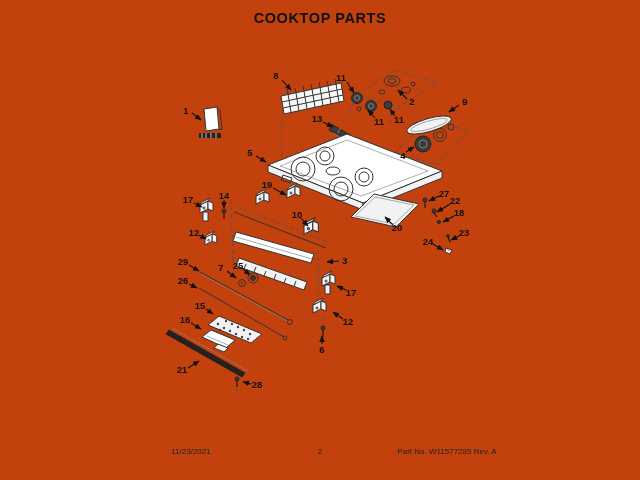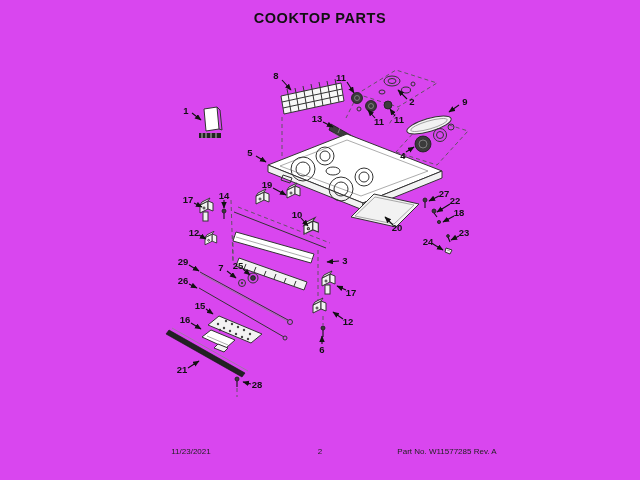--- a/index.html
+++ b/index.html
@@ -1,16 +1,16 @@
 <!DOCTYPE html>
 <html><head>
 <meta charset="utf-8">
 <style>
   html,body{margin:0;padding:0;background:#ffffff;}
-  .page{position:relative;width:640px;height:480px;background:#d946ef;overflow:hidden;
+  .page{position:relative;width:640px;height:480px;background:#c2410c;overflow:hidden;
         font-family:"Liberation Sans", sans-serif;}
   svg{position:absolute;left:0;top:0;}
   .title-text{font-family:"Liberation Sans", sans-serif;font-size:14.5px;font-weight:bold;
               letter-spacing:.6px;fill:#111;}
   .footer-text{font-family:"Liberation Sans", sans-serif;font-size:8px;fill:#222;}
   .callout-text{font-family:"Liberation Sans", sans-serif;font-size:9.5px;font-weight:bold;fill:#111;}
   .ln{stroke:#333;fill:none;stroke-width:1;}
   .fill-l{fill:#f2f2f2;stroke:#333;stroke-width:1;}
   .fill-w{fill:#ffffff;stroke:#333;stroke-width:1;}
   .dark{fill:#3b3b3b;stroke:#1a1a1a;stroke-width:.8;}

